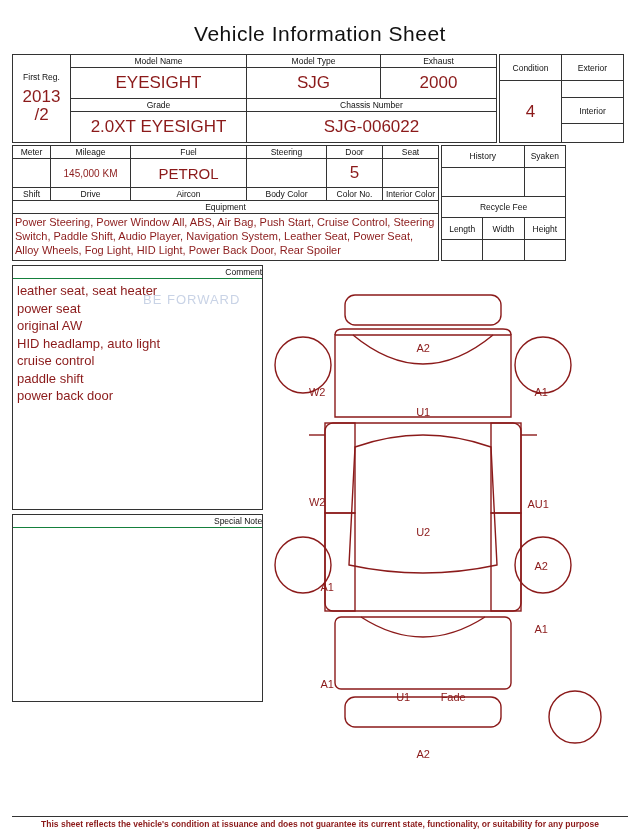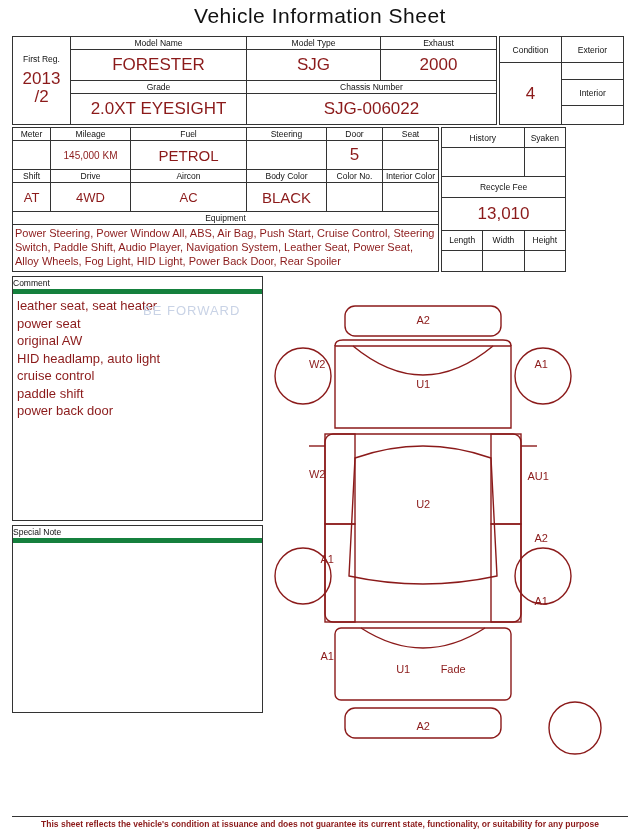--- a/index.html
+++ b/index.html
@@ -19,21 +19,21 @@
     position: relative;
     width: 640px;
     height: 835px;
     box-sizing: border-box;
   }
   .title {
     text-align: center;
     font-size: 21px;
     color: #111111;
     font-weight: normal;
-    padding-top: 4px;
+    padding-top: 22px;
     padding-bottom: 8px;
     letter-spacing: 0.5px;
   }
   table {
     border-collapse: collapse;
   }
   .hdr {
     color: #111111;
     font-size: 8.5px;
     text-align: center;
@@ -102,22 +102,22 @@
     align-items: flex-start;
   }
   .left-col {
     width: 252px;
   }
   .box {
     border: 1px solid #333;
     box-sizing: border-box;
   }
   .box-hdr {
-    border-bottom: 5px solid #15803d;
-    text-align: left;
+    border-bottom: 1px solid #15803d;
+    text-align: right;
     font-size: 8.5px;
     color: #111;
     padding: 1px 0;
   }
   .box-body {
     font-size: 13px;
     line-height: 1.35;
     color: #8b1a1a;
     padding: 3px 4px;
     white-space: pre-line;
@@ -140,20 +140,21 @@
     position: relative;
     width: 360px;
     height: 490px;
     margin-left: 6px;
   }
   .d-lbl {
     position: absolute;
     font-size: 11px;
     color: #8b1a1a;
     text-align: center;
+    margin-top: 39px;
   }
 
   .footer {
     position: absolute;
     left: 0;
     right: 0;
     bottom: 6px;
     text-align: center;
     font-size: 8.5px;
     color: #8b1a1a;
@@ -184,21 +185,21 @@
           <td rowspan="4" class="firstreg">
             <div class="hdr">First Reg.</div>
             <div style="margin-top:6px">2013</div>
             <div>/2</div>
           </td>
           <td class="hdr">Model Name</td>
           <td class="hdr">Model Type</td>
           <td class="hdr">Exhaust</td>
         </tr>
         <tr>
-          <td class="val big" style="height:28px">FORESTER</td>
+          <td class="val big" style="height:28px">EYESIGHT</td>
           <td class="val big">SJG</td>
           <td class="val big">2000</td>
         </tr>
         <tr>
           <td class="hdr">Grade</td>
           <td class="hdr" colspan="2">Chassis Number</td>
         </tr>
         <tr>
           <td class="val big" style="height:28px">2.0XT EYESIGHT</td>
           <td class="val big" colspan="2">SJG-006022</td>
@@ -260,28 +261,20 @@
         </tr>
         <tr>
           <td class="hdr">Shift</td>
           <td class="hdr">Drive</td>
           <td class="hdr">Aircon</td>
           <td class="hdr">Body Color</td>
           <td class="hdr">Color No.</td>
           <td class="hdr">Interior Color</td>
         </tr>
         <tr>
-          <td class="val mid" style="height:26px">AT</td>
-          <td class="val mid">4WD</td>
-          <td class="val mid">AC</td>
-          <td class="val mid" style="font-size:15px">BLACK</td>
-          <td class="val sm"></td>
-          <td class="val sm"></td>
-        </tr>
-        <tr>
           <td class="hdr" colspan="6">Equipment</td>
         </tr>
         <tr>
           <td class="equip-box" colspan="6" style="height:44px">Power Steering, Power Window  All, ABS, Air Bag, Push Start, Cruise Control, Steering Switch, Paddle Shift, Audio Player, Navigation System, Leather Seat, Power Seat, Alloy Wheels, Fog Light, HID Light, Power Back Door, Rear Spoiler</td>
         </tr>
       </tbody>
     </table>
 
     <table class="side-tbl">
       <colgroup>
@@ -293,23 +286,20 @@
         <tr>
           <td class="hdr" colspan="2">History</td>
           <td class="hdr">Syaken</td>
         </tr>
         <tr>
           <td class="val sm" colspan="2" style="height:26px"></td>
           <td class="val sm"></td>
         </tr>
         <tr>
           <td class="hdr" colspan="3">Recycle Fee</td>
-        </tr>
-        <tr>
-          <td class="val big" colspan="3" style="height:30px">13,010</td>
         </tr>
         <tr>
           <td class="hdr">Length</td>
           <td class="hdr">Width</td>
           <td class="hdr">Height</td>
         </tr>
         <tr>
           <td class="val sm" style="height:18px"></td>
           <td class="val sm"></td>
           <td class="val sm"></td>

